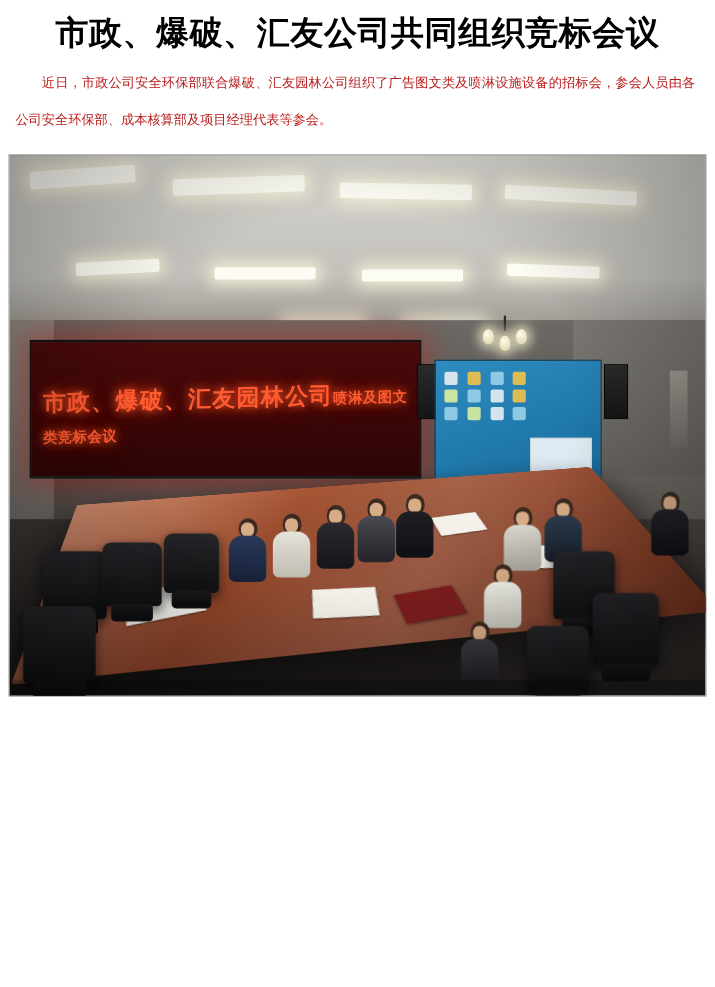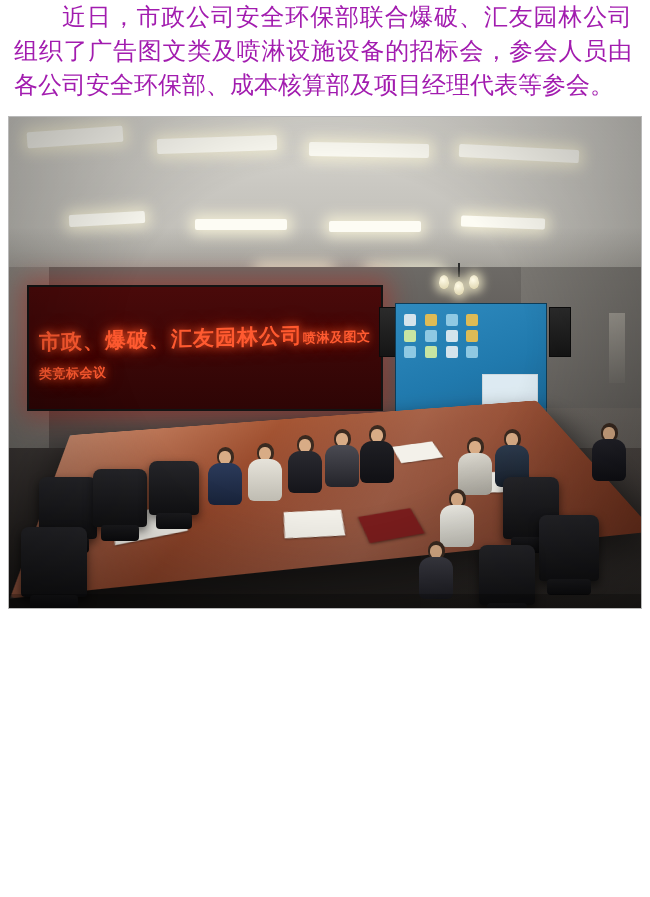--- a/index.html
+++ b/index.html
@@ -29,27 +29,27 @@
     text-align: center;
     letter-spacing: 0.5px;
     margin: 10px 0 6px 0;
     padding: 0 6px;
     color: #000;
   }
   .body-text {
     padding: 0 14px;
   }
   .para {
-    font-size: 24px;
+    font-size: 12px;
     line-height: 34px;
     text-align: justify;
     text-justify: inter-ideograph;
     text-indent: 2em;
     margin: 0 4px 6px 0;
-    color: #a21caf;
+    color: #b91c1c;
   }
   .photo-wrap {
     margin: 14px 8px 0 8px;
     position: relative;
   }
   .photo {
     position: relative;
     width: 634px;
     height: 493px;
     overflow: hidden;
@@ -246,20 +246,21 @@
     position:absolute; left:0; top:0; width:100%; height:100%;
     background: radial-gradient(ellipse at 50% 45%, rgba(0,0,0,0) 45%, rgba(0,0,0,0.35) 100%);
     pointer-events:none;
   }
 </style>
 </head>
 <body>
 
 <div class="page">
 
+  <h1 class="doc-title">市政、爆破、汇友公司共同组织竞标会议</h1>
 
   <div class="body-text">
     <p class="para">近日，市政公司安全环保部联合爆破、汇友园林公司组织了广告图文类及喷淋设施设备的招标会，参会人员由各公司安全环保部、成本核算部及项目经理代表等参会。</p>
   </div>
 
   <div class="photo-wrap">
     <div class="photo">
 
       <div class="ceiling"></div>
       <div class="ceiling-shadow"></div>

